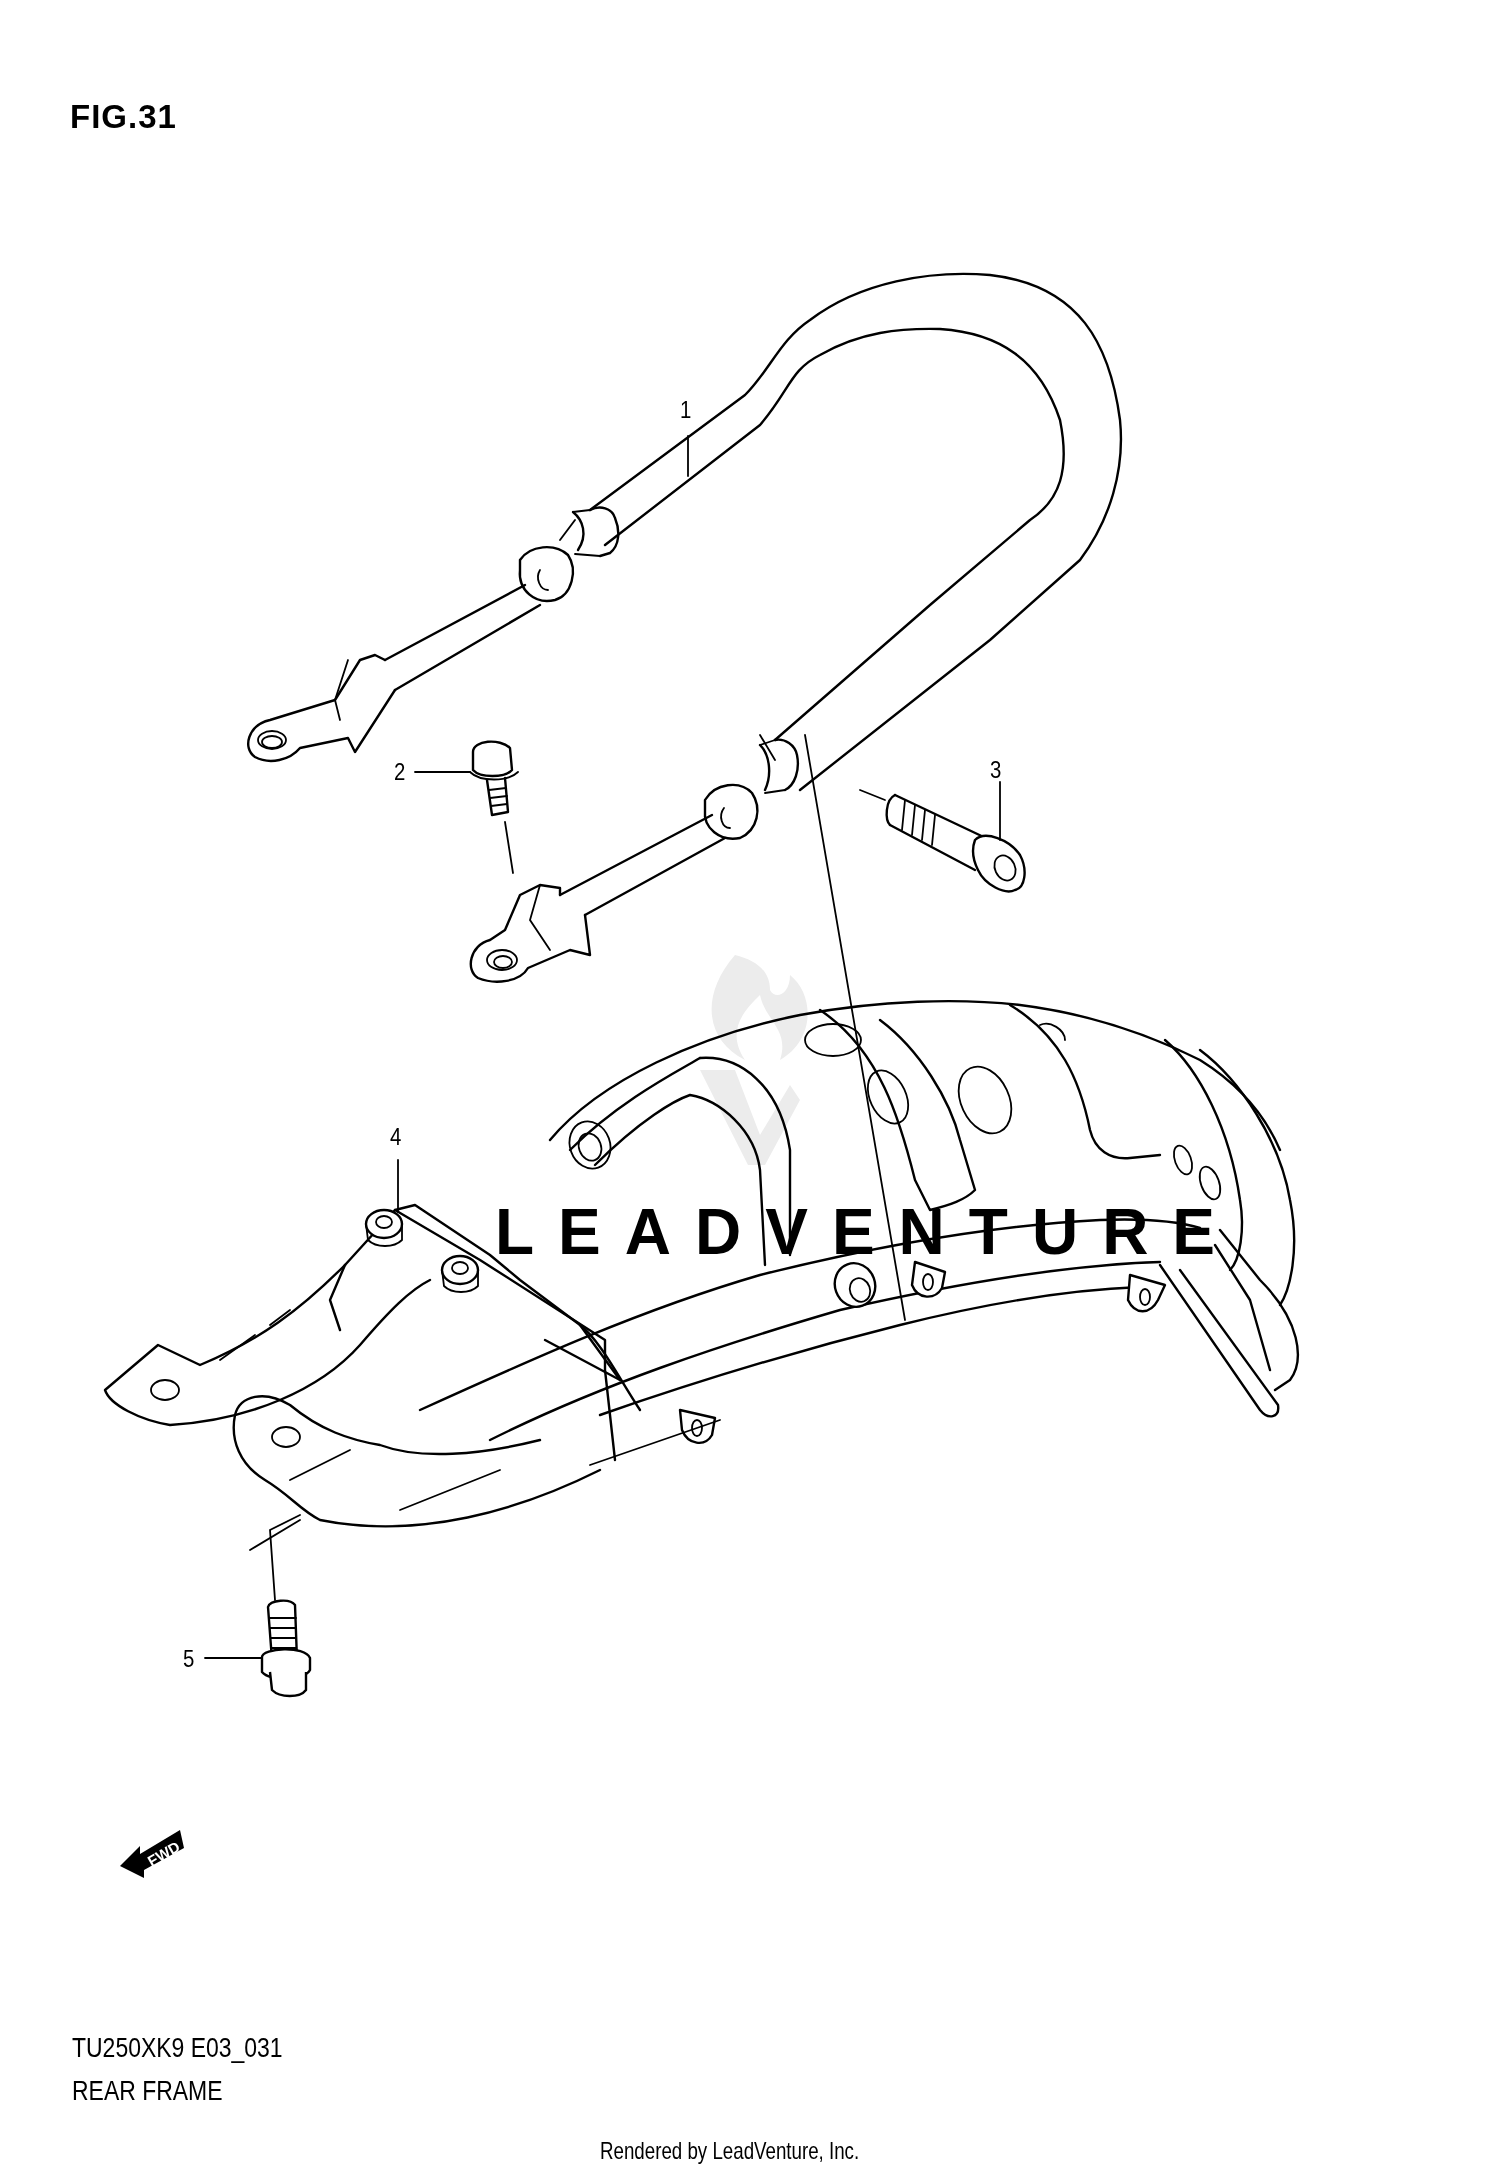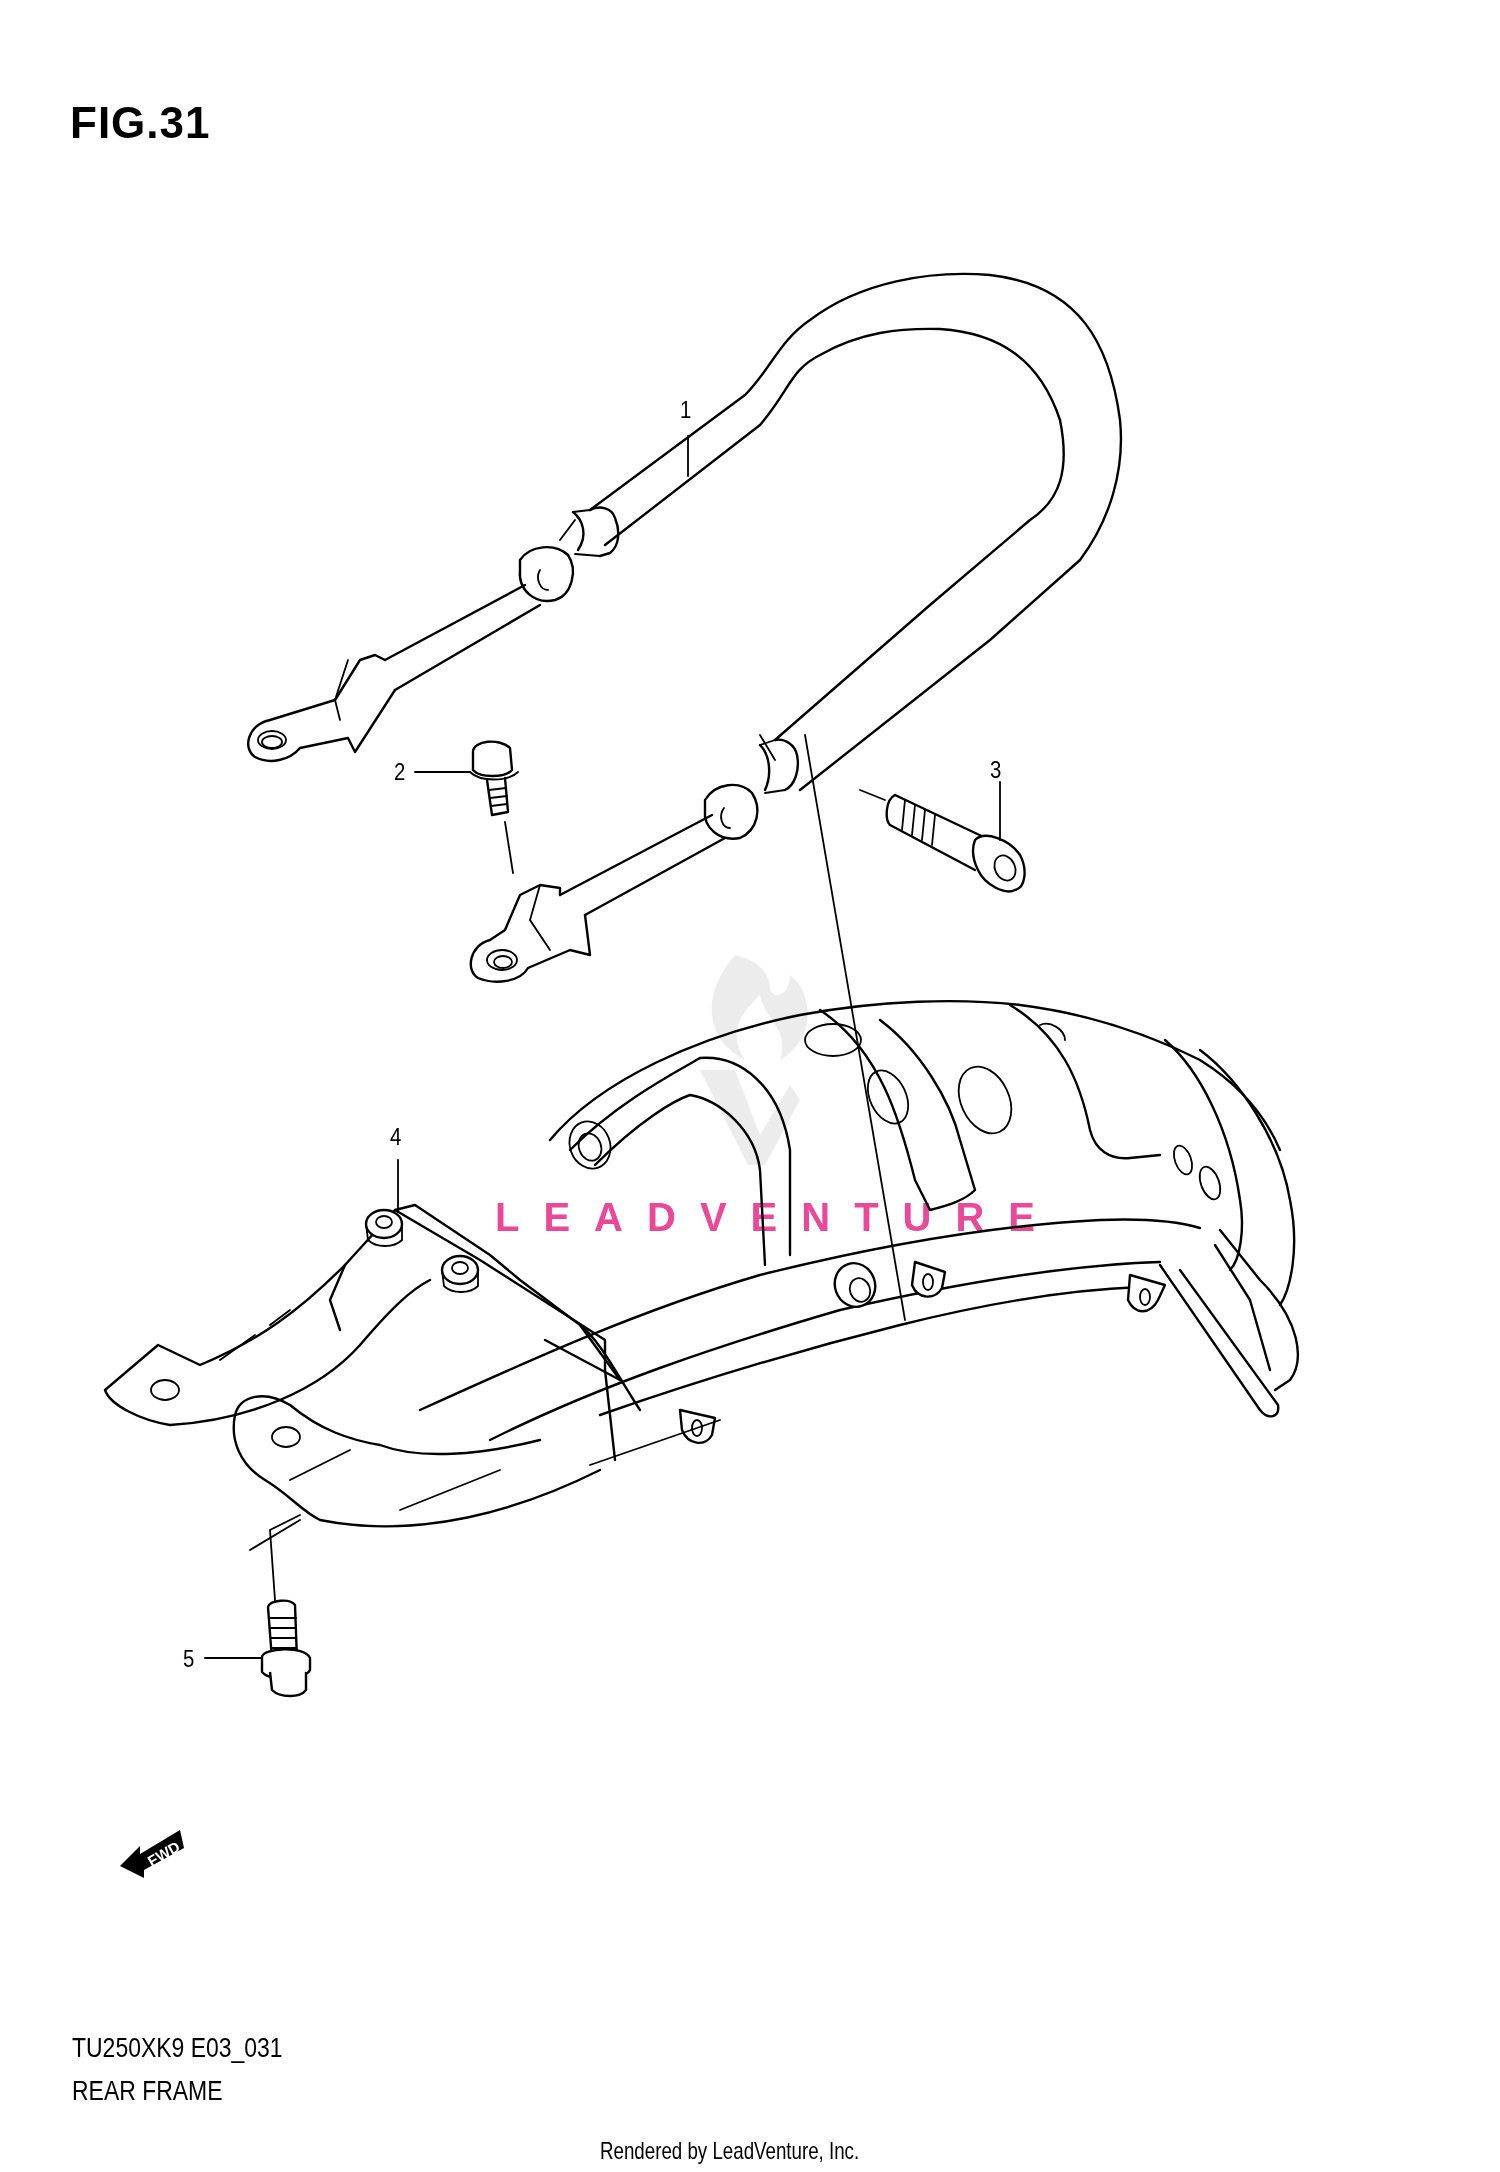--- a/index.html
+++ b/index.html
@@ -1,23 +1,23 @@
 <!DOCTYPE html>
 <html><head>
 <meta charset="utf-8">
 <style>
   html, body { margin: 0; padding: 0; background: #ffffff; }
   body { width: 1500px; height: 2172px; position: relative; overflow: hidden; font-family: "Liberation Sans", sans-serif; color: #000; }
-  .fig-title { position: absolute; left: 70px; top: 98px; font-family: "Liberation Sans", sans-serif; font-weight: bold; font-size: 44px; letter-spacing: 1px; }
+  .fig-title { position: absolute; left: 70px; top: 98px; font-family: "Liberation Sans", sans-serif; font-weight: bold; font-size: 33px; letter-spacing: 1px; }
   .drawing { position: absolute; left: 0; top: 0; width: 1500px; height: 2172px; }
   .drawing .ln { fill: none; stroke: #000; stroke-width: 2.4; stroke-linecap: round; stroke-linejoin: round; }
   .drawing .thin { fill: none; stroke: #000; stroke-width: 1.8; stroke-linecap: round; }
   .drawing .fillw { fill: #fff; stroke: #000; stroke-width: 2.4; stroke-linejoin: round; }
   .callout { position: absolute; font-family: "Liberation Sans", sans-serif; font-size: 24px; line-height: 24px; transform: scaleX(0.85); transform-origin: left top; }
-  .watermark-text { position: absolute; left: 495px; top: 1195px; font-family: "Liberation Sans", sans-serif; font-size: 40px; letter-spacing: 24px; color: #ec4899; font-weight: bold; }
+  .watermark-text { position: absolute; left: 495px; top: 1195px; font-family: "Liberation Sans", sans-serif; font-size: 64px; letter-spacing: 24px; color: #000000; font-weight: bold; }
   .footer-code { position: absolute; left: 72px; top: 2032px; font-size: 28px; transform: scaleX(0.82); transform-origin: left top; }
   .footer-name { position: absolute; left: 72px; top: 2075px; font-size: 28px; transform: scaleX(0.82); transform-origin: left top; }
   .rendered { position: absolute; left: 600px; top: 2137px; font-size: 24px; transform: scaleX(0.78); transform-origin: left top; }
   .fwd { position: absolute; left: 118px; top: 1818px; width: 80px; height: 60px; }
 </style>
 </head>
 <body>
 
 <div class="fig-title">FIG.31</div>
 

